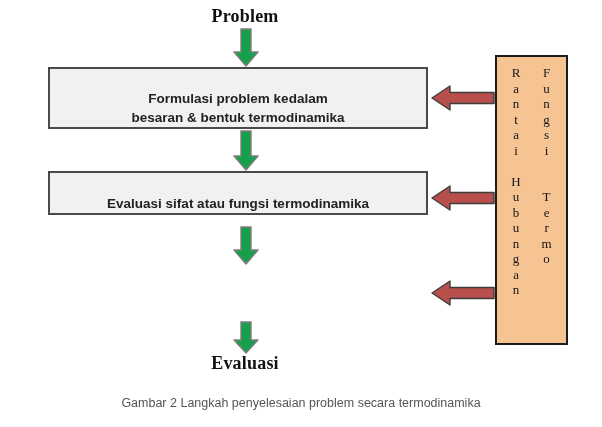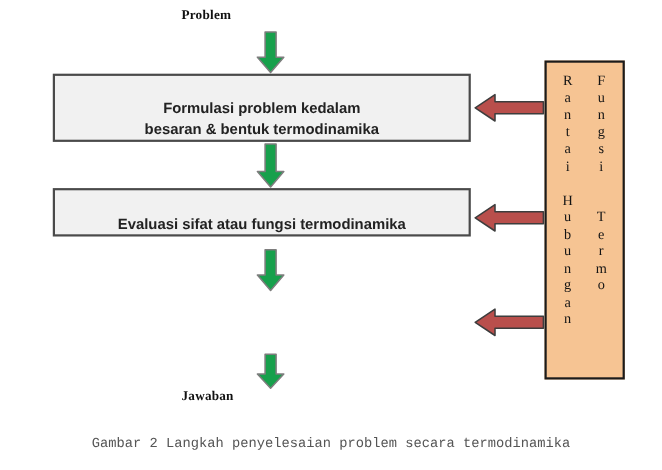--- a/index.html
+++ b/index.html
@@ -18,24 +18,24 @@
     position: absolute;
     left: 0; top: 0;
     width: 602px;
     height: 427px;
   }
 
   
   .endpoint-label {
     position: absolute;
     width: 160px;
-    text-align: left;
+    text-align: center;
     font-family: "Liberation Serif", serif;
     font-weight: bold;
-    font-size: 12px;
+    font-size: 18px;
     color: #111111;
     letter-spacing: 0.2px;
     white-space: nowrap;
   }
   #label-problem { left: 165px; top: 6px; }
   #label-jawaban { left: 165px; top: 353px; }
 
   
   .process-box {
     position: absolute;
@@ -115,21 +115,21 @@
   .vletter { display: block; height: 15.5px; }
   .vletter.gap { height: 15.5px; }
 
   
   #caption {
     position: absolute;
     left: 0;
     top: 396px;
     width: 602px;
     text-align: center;
-    font-family: Liberation Mono, monospace;
+    font-family: Liberation Sans, sans-serif;
     font-size: 12.5px;
     color: #555555;
     white-space: nowrap;
   }
 </style>
 </head>
 <body>
 
 <div id="figure">
 
@@ -162,21 +162,21 @@
     </svg>
   </div>
 
 
   <div class="arrow-down" id="arrow-down-4">
     <svg viewBox="0 0 28 34" preserveAspectRatio="none" aria-hidden="true">
       <polygon points="9,1 19,1 19,19 26,19 14,32 2,19 9,19" fill="#17a04c" stroke="#7d7d7d" stroke-width="1.4" stroke-linejoin="round"></polygon>
     </svg>
   </div>
 
-  <div class="endpoint-label" id="label-jawaban">Jawaban</div>
+  <div class="endpoint-label" id="label-jawaban">Evaluasi</div>
 
   <div class="arrow-left" id="arrow-left-1">
     <svg viewBox="0 0 66 30" preserveAspectRatio="none" aria-hidden="true">
       <polygon points="2,15 20,3 20,9.5 64,9.5 64,20.5 20,20.5 20,27" fill="#b94f4c" stroke="#3d3d3d" stroke-width="1.4" stroke-linejoin="round"></polygon>
     </svg>
   </div>
 
   <div class="arrow-left" id="arrow-left-2">
     <svg viewBox="0 0 66 30" preserveAspectRatio="none" aria-hidden="true">
       <polygon points="2,15 20,3 20,9.5 64,9.5 64,20.5 20,20.5 20,27" fill="#b94f4c" stroke="#3d3d3d" stroke-width="1.4" stroke-linejoin="round"></polygon>

